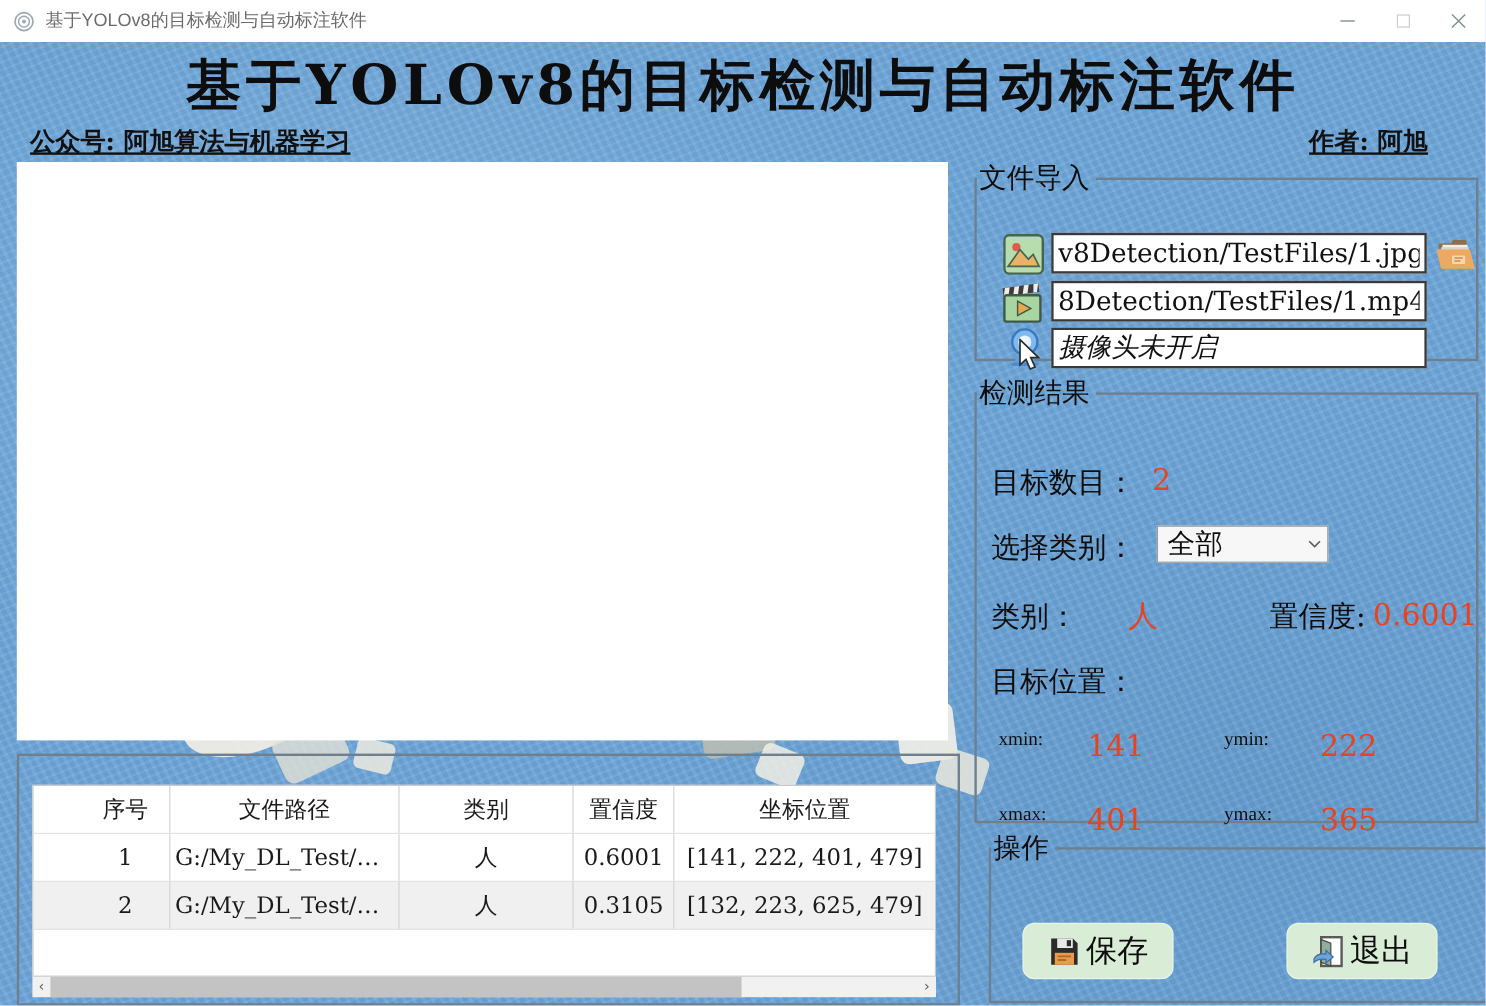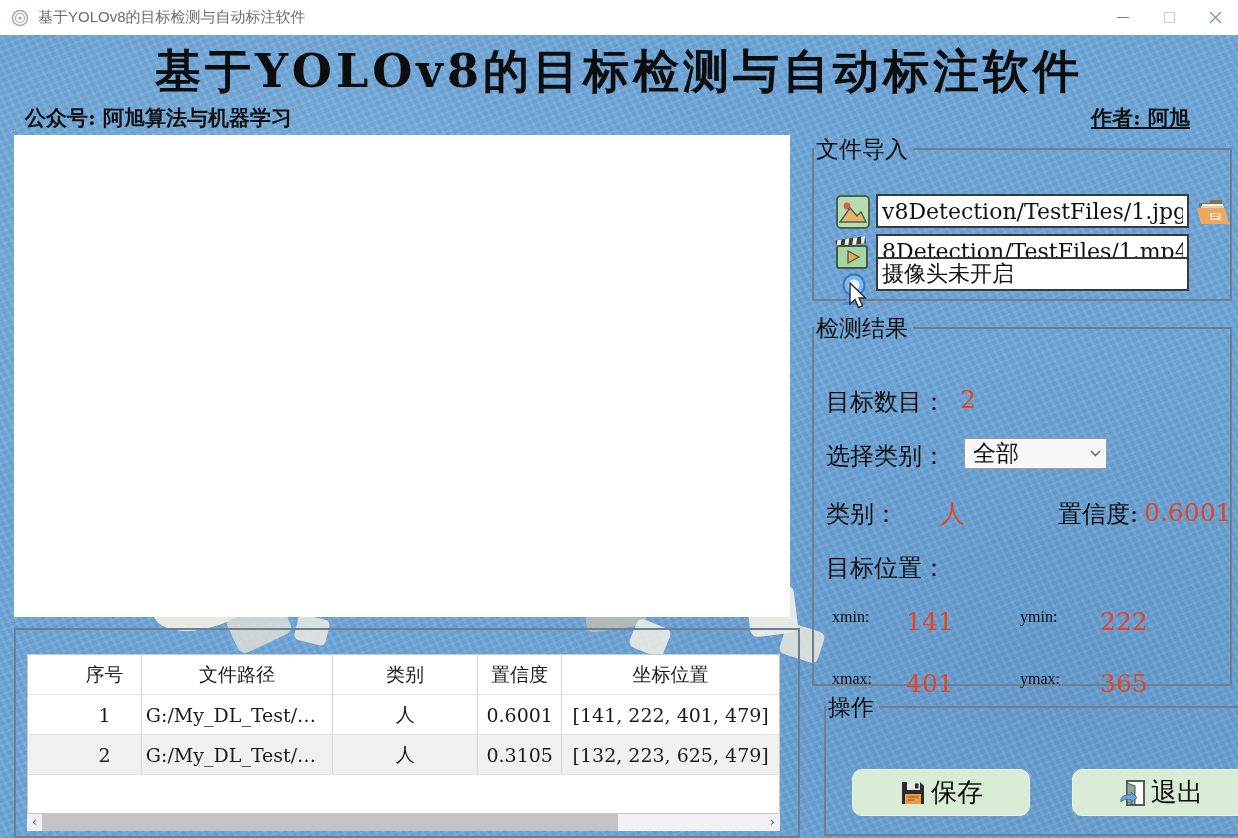--- a/index.html
+++ b/index.html
@@ -27,21 +27,21 @@
       repeating-linear-gradient(63deg, rgba(255,255,255,0.05) 0 3px, rgba(40,80,130,0.05) 3px 7px),
       repeating-linear-gradient(-21deg, rgba(255,255,255,0.04) 0 2px, rgba(30,70,120,0.05) 2px 6px),
       #6fa7d8;
     overflow:hidden; }
 
   .decor { position:absolute; z-index:1; }
 
   #main-title { position:absolute; left:0; right:0; top:6px; text-align:center;
     font-size:46px; font-weight:bold; color:#0d0d0d; letter-spacing:4px; z-index:2; }
   #gongzhonghao { position:absolute; left:25px; top:69px; font-size:21px; font-weight:bold;
-    color:#111; z-index:2; }
+    color:#111; text-decoration:underline; z-index:2; }
   #author { position:absolute; right:48px; top:69px; font-size:21px; font-weight:bold;
     color:#111; text-decoration:underline; z-index:2; }
 
   #image-display { position:absolute; left:14px; top:100px; width:776px; height:482px;
     background:#ffffff; z-index:3; }
 
   fieldset.gbox { position:absolute; border:2px solid #6e8090; background:transparent; z-index:4; }
   fieldset.gbox legend { font-size:23px; color:#0d0d0d; padding:0 5px 0 2px; margin-left:0; line-height:1.05; }
 
   
@@ -57,21 +57,21 @@
   .det-label { position:absolute; font-size:24px; color:#0d0d0d; white-space:nowrap; }
   .det-val { position:absolute; font-size:25px; color:#e8431f; white-space:nowrap; }
   .latin { font-size:16px;font-family:Liberation Serif, serif; }
   #class-dropdown { position:absolute; left:150px; top:98px; width:143px; height:31px;
     background:#f7f7f7; border:1px solid #9b9b9b; display:flex; align-items:center;gap:20px; }
   #class-dropdown .dd-text { font-size:23px; color:#0d0d0d; padding-left:8px; flex:1; }
   #class-dropdown .dd-arrow { width:22px; display:flex; justify-content:center; }
 
   
   #gb-ops { left:812px; top:660px; width:420px; height:141px;margin-left:12px; }
-  .op-btn { position:absolute; top:50px; width:178px; height:47px; background:#d9ecd6;
+  .op-btn { position:absolute; top:50px; width:126px; height:47px; background:#d9ecd6;
     border:1px solid #e9f6e7; border-radius:10px; display:flex; align-items:center;
     justify-content:center; gap:4px; font-family:"DejaVu Serif","Liberation Serif",serif;
     font-size:26px; color:#0d0d0d; }
   #save-btn { left:26px; }
   #exit-btn { left:246px; }
 
   
   #gb-table { left:14px; top:593px; width:786px; height:210px; }
   #result-table { position:absolute; left:11px; top:24px; width:753px; height:160px;
     background:#fff; border:1px solid #c9c9c9; }
@@ -169,21 +169,21 @@
       </svg>
       <input class="fi-input" style="top: 73px;" value="8Detection/TestFiles/1.mp4">
 
       <svg class="fi-icon" style="left:26px;top:112px;" width="28" height="34" viewBox="0 0 28 34">
         <circle cx="14" cy="12" r="10.5" fill="#7dbaf0" stroke="#3c78c0" stroke-width="2"></circle>
         <circle cx="14" cy="12" r="5.5" fill="#e8f4ff"></circle>
         <circle cx="12" cy="10" r="2" fill="#ffffff"></circle>
         <path d="M9 22 L19 22 L23 29 L5 29 Z" fill="#5e9fe0"></path>
         <rect x="3" y="29" width="22" height="3" rx="1.5" fill="#4d8bd0"></rect>
       </svg>
-      <input class="fi-input" style="top: 96px;" value="摄像头未开启">
+      <input class="fi-input" style="top: 112px; font-style: italic;" value="摄像头未开启">
     </fieldset>
 
     <fieldset class="gbox" id="gb-det">
       <legend>检测结果</legend>
 
       <span class="det-label" style="left:12px;top:46px;">目标数目：</span>
       <span class="det-val" style="left:146px;top:45px;">2</span>
 
       <span class="det-label" style="left:12px;top:100px;">选择类别：</span>
       <div id="class-dropdown">

